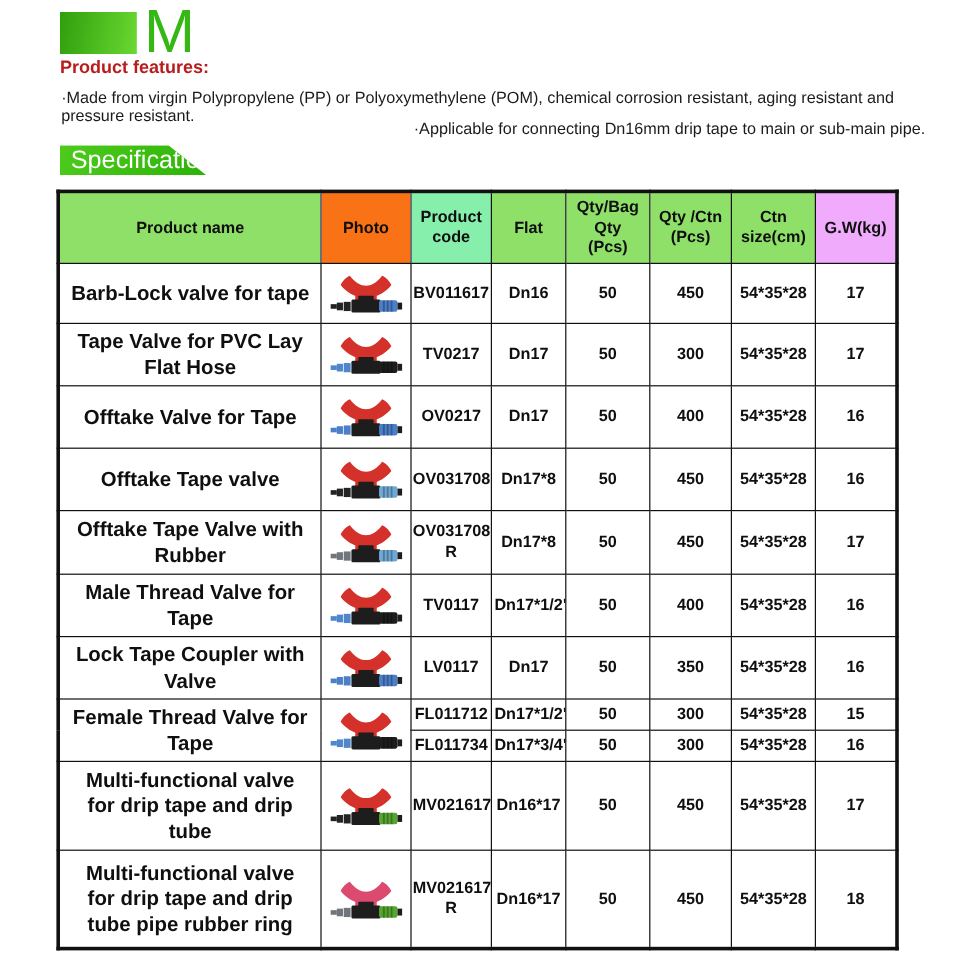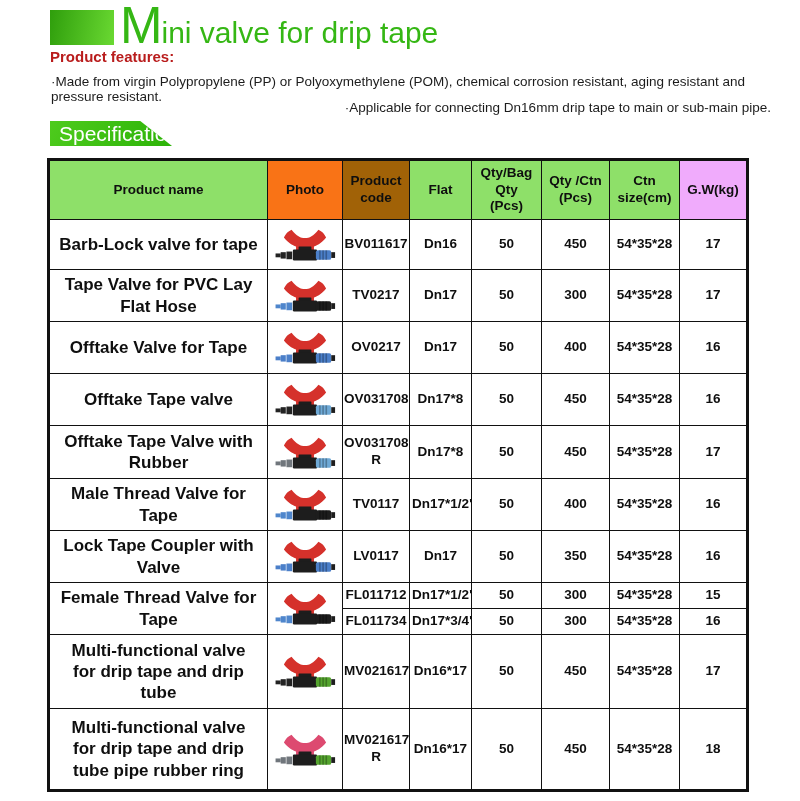--- a/index.html
+++ b/index.html
@@ -40,21 +40,20 @@
   td.photo-cell{padding:0;}
   td.photo-cell svg{display:block;margin:0 auto;}
   td.code-cell{padding:0 1px;}
 </style>
 </head>
 <body>
 
 <div class="logo-square" style="background: linear-gradient(100deg, rgb(47, 158, 12), rgb(106, 217, 50));"></div>
 <div class="title" style="color: rgb(53, 183, 20);">
   <span class="big">M</span>
-    <span class="rest">ini valve for drip tape</span>
 </div>
 
 <div class="features-heading">Product features:</div>
 <div class="bullet bullet-1">·Made from virgin Polypropylene (PP) or Polyoxymethylene (POM), chemical corrosion resistant, aging resistant and pressure resistant.</div>
 <div class="bullet bullet-2">·Applicable for connecting Dn16mm drip tape to main or sub-main pipe.</div>
 
 <div class="spec-banner" style="background: linear-gradient(120deg, rgb(78, 203, 29), rgb(44, 179, 7));">Specification</div>
 
 <table class="spec-table">
   <colgroup>
@@ -64,21 +63,21 @@
       <col style="width:62px">
     <col style="width:70px">
       <col style="width:68px">
       <col style="width:70px">
       <col style="width:68px">
   </colgroup>
   <thead>
       <tr>
         <th style="background: rgb(142, 224, 105);">Product name</th>
         <th style="background: #f97316;">Photo</th>
-        <th style="background: #a16207;">Product
+        <th style="background: #86efac;">Product
 code</th>
         <th style="background: rgb(142, 224, 105);">Flat</th>
         <th style="background: rgb(142, 224, 105);">Qty/Bag
 Qty
 (Pcs)</th>
         <th style="background: rgb(142, 224, 105);">Qty /Ctn
 (Pcs)</th>
         <th style="background: rgb(142, 224, 105);">Ctn
 size(cm)</th>
         <th style="background: #f0abfc;">G.W(kg)</th>

